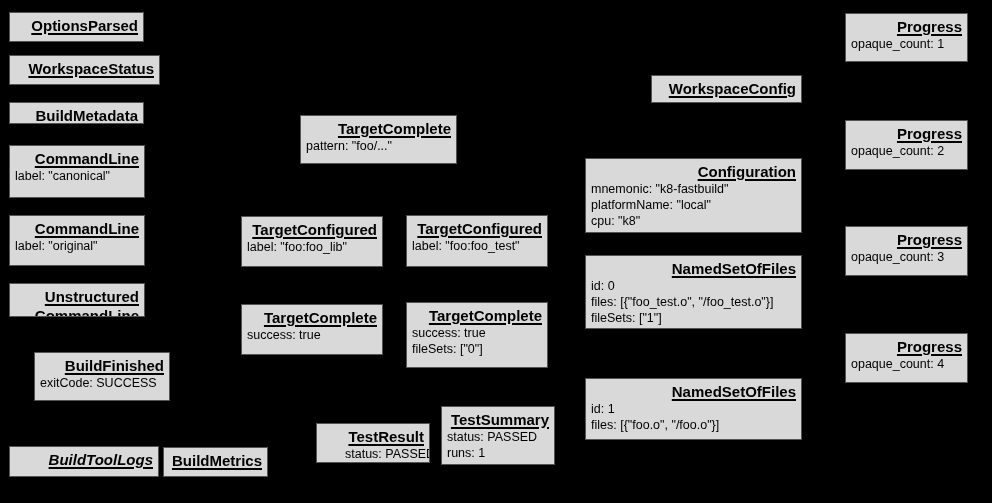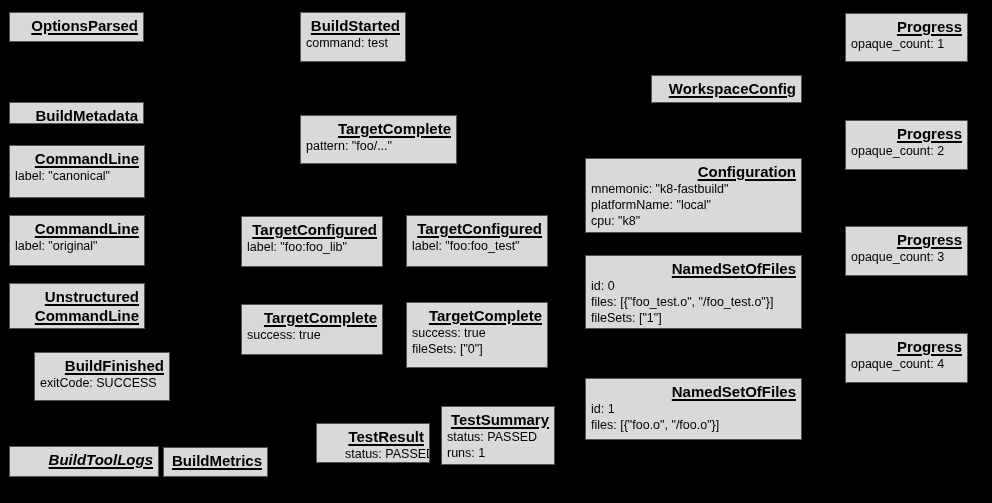--- a/index.html
+++ b/index.html
@@ -46,64 +46,63 @@
 </style>
 </head>
 <body>
 
 <div class="canvas" id="canvas" style="width: 992px; height: 503px;">
     <div class="node" style="left: 9px; top: 12px; width: 135px; height: 30px;">
       <div class="node-title">
         <span class="title-line">OptionsParsed</span>
       </div>
     </div>
+    <div class="node" style="left: 9px; top: 55px; width: 151px; height: 30px;">
+      <div class="node-title">
+        <span class="title-line">WorkspaceStatus</span>
+      </div>
+    </div>
     <div class="node" style="left: 9px; top: 102px; width: 135px; height: 22px;">
       <div class="node-title">
         <span class="title-line">BuildMetadata</span>
       </div>
     </div>
     <div class="node" style="left: 9px; top: 145px; width: 136px; height: 53px;">
       <div class="node-title">
         <span class="title-line">CommandLine</span>
       </div>
       <div class="field">label: "canonical"</div>
     </div>
     <div class="node" style="left: 9px; top: 215px; width: 136px; height: 51px;">
       <div class="node-title">
         <span class="title-line">CommandLine</span>
       </div>
       <div class="field">label: "original"</div>
     </div>
-    <div class="node" style="left: 9px; top: 283px; width: 136px; height: 46px;">
+    <div class="node" style="left: 9px; top: 283px; width: 136px; height: 34px;">
       <div class="node-title">
         <span class="title-line">Unstructured</span>
         <span class="title-line">CommandLine</span>
       </div>
     </div>
     <div class="node" style="left: 9px; top: 352px; width: 136px; height: 49px; margin-left: 25px;">
       <div class="node-title">
         <span class="title-line">BuildFinished</span>
       </div>
       <div class="field">exitCode: SUCCESS</div>
     </div>
     <div class="node" style="left: 9px; top: 446px; width: 150px; height: 31px; font-style: italic;">
       <div class="node-title">
         <span class="title-line">BuildToolLogs</span>
       </div>
     </div>
     <div class="node" style="left: 163px; top: 447px; width: 105px; height: 30px;">
       <div class="node-title">
         <span class="title-line">BuildMetrics</span>
       </div>
-    </div>
-    <div class="node" style="left: 300px; top: 12px; width: 106px; height: 50px;">
-      <div class="node-title">
-        <span class="title-line">BuildStarted</span>
-      </div>
-      <div class="field">command: test</div>
     </div>
     <div class="node" style="left: 300px; top: 115px; width: 157px; height: 49px;">
       <div class="node-title">
         <span class="title-line">TargetComplete</span>
       </div>
       <div class="field">pattern: "foo/..."</div>
     </div>
     <div class="node" style="left: 241px; top: 216px; width: 142px; height: 51px;">
       <div class="node-title">
         <span class="title-line">TargetConfigured</span>

